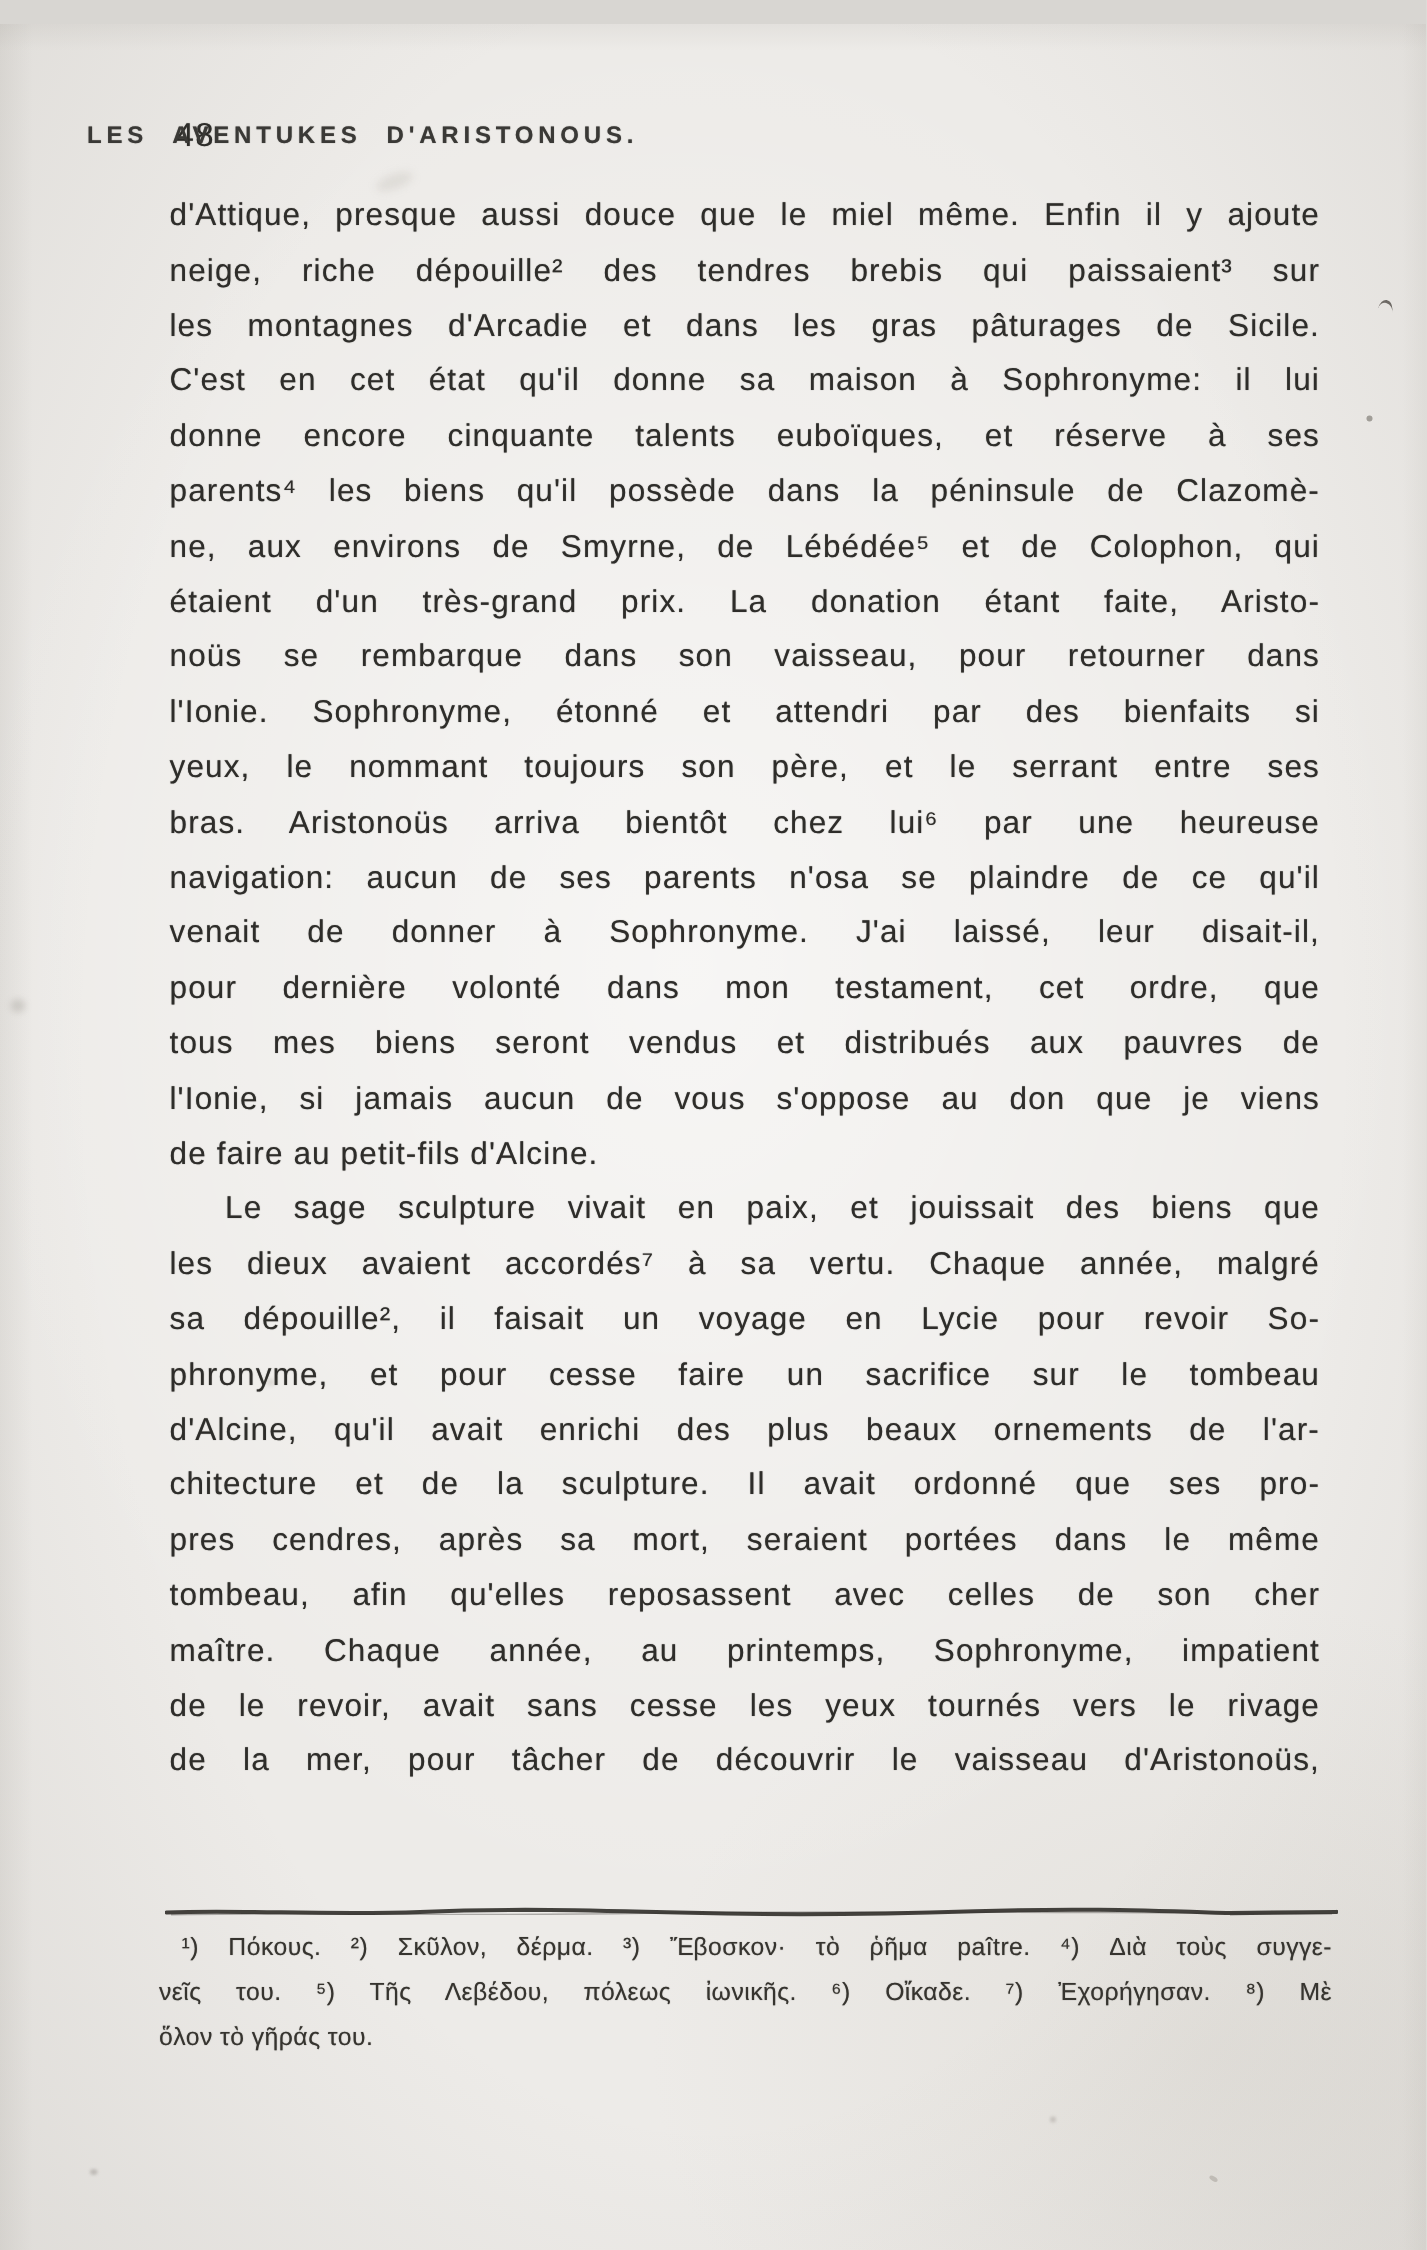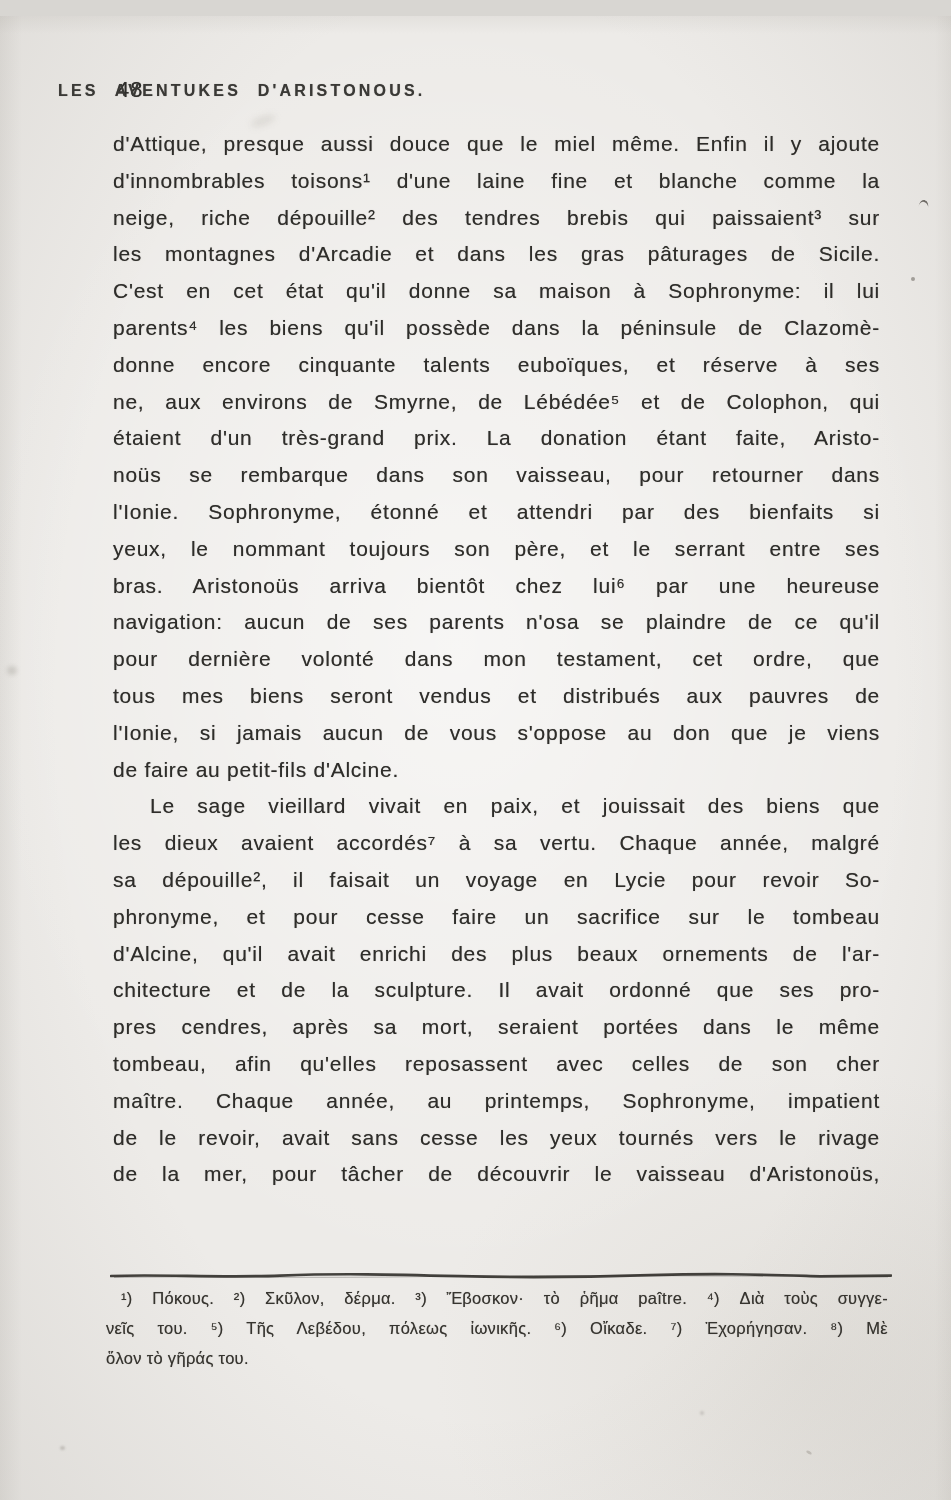--- a/index.html
+++ b/index.html
@@ -83,38 +83,38 @@
 <body>
 
 <div class="page">
   <div class="vignette"></div>
 
   <div class="pagenum ink">48</div>
   <div class="runhead ink">LES AVENTUKES D'ARISTONOUS.</div>
 
   <div class="bodyblock ink">
     <div class="bline">d'Attique, presque aussi douce que le miel même. Enfin il y ajoute</div>
-    <div class="bline">d'innombrables toisons¹ d'une laine fine et blanche comme la</div>
     <div class="bline">neige, riche dépouille² des tendres brebis qui paissaient³ sur</div>
     <div class="bline">les montagnes d'Arcadie et dans les gras pâturages de Sicile.</div>
     <div class="bline">C'est en cet état qu'il donne sa maison à Sophronyme: il lui</div>
+    <div class="bline">donne encore cinquante talents euboïques, et réserve à ses</div>
     <div class="bline">parents⁴ les biens qu'il possède dans la péninsule de Clazomè-</div>
-    <div class="bline">donne encore cinquante talents euboïques, et réserve à ses</div>
     <div class="bline">ne, aux environs de Smyrne, de Lébédée⁵ et de Colophon, qui</div>
     <div class="bline">étaient d'un très-grand prix. La donation étant faite, Aristo-</div>
     <div class="bline">noüs se rembarque dans son vaisseau, pour retourner dans</div>
     <div class="bline">l'Ionie. Sophronyme, étonné et attendri par des bienfaits si</div>
     <div class="bline">yeux, le nommant toujours son père, et le serrant entre ses</div>
     <div class="bline">bras. Aristonoüs arriva bientôt chez lui⁶ par une heureuse</div>
     <div class="bline">navigation: aucun de ses parents n'osa se plaindre de ce qu'il</div>
+    <div class="bline">venait de donner à Sophronyme. J'ai laissé, leur disait-il,</div>
     <div class="bline">pour dernière volonté dans mon testament, cet ordre, que</div>
     <div class="bline">tous mes biens seront vendus et distribués aux pauvres de</div>
     <div class="bline">l'Ionie, si jamais aucun de vous s'oppose au don que je viens</div>
     <div class="bline end">de faire au petit-fils d'Alcine.</div>
-    <div class="bline indent">Le sage vieillard vivait en paix, et jouissait des biens que</div>
+    <div class="bline indent">Le sage sculpture vivait en paix, et jouissait des biens que</div>
     <div class="bline">les dieux avaient accordés⁷ à sa vertu. Chaque année, malgré</div>
     <div class="bline">sa dépouille², il faisait un voyage en Lycie pour revoir So-</div>
     <div class="bline">phronyme, et pour cesse faire un sacrifice sur le tombeau</div>
     <div class="bline">d'Alcine, qu'il avait enrichi des plus beaux ornements de l'ar-</div>
     <div class="bline">chitecture et de la sculpture. Il avait ordonné que ses pro-</div>
     <div class="bline">pres cendres, après sa mort, seraient portées dans le même</div>
     <div class="bline">tombeau, afin qu'elles reposassent avec celles de son cher</div>
     <div class="bline">maître. Chaque année, au printemps, Sophronyme, impatient</div>
     <div class="bline">de le revoir, avait sans cesse les yeux tournés vers le rivage</div>
     <div class="bline">de la mer, pour tâcher de découvrir le vaisseau d'Aristonoüs,</div>

